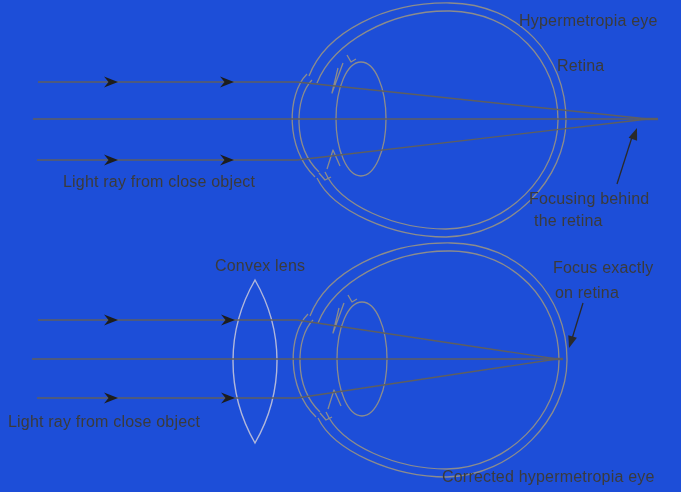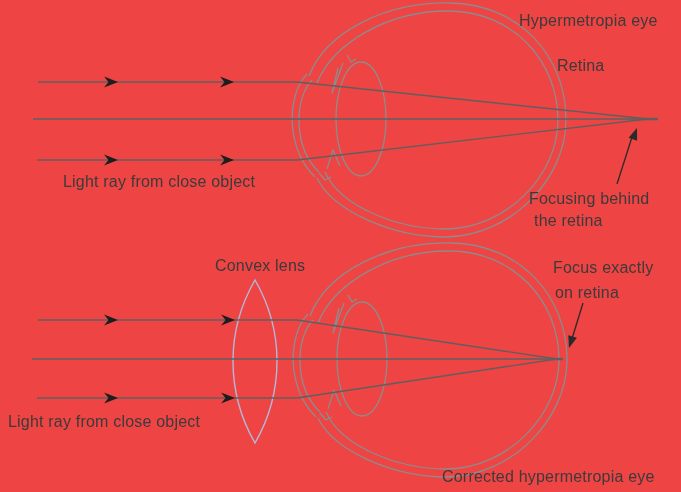--- a/index.html
+++ b/index.html
@@ -1,20 +1,20 @@
 <!DOCTYPE html>
 <html><head>
 <meta charset="utf-8">
 <style>
   html, body { margin: 0; padding: 0; background: #ffffff; }
   .canvas {
     position: relative;
     width: 681px;
     height: 492px;
-    background: #ef4444;
+    background: #1d4ed8;
     overflow: hidden;
     font-family: "Liberation Sans", sans-serif;
   }
   svg { position: absolute; left: 0; top: 0; }
   text {
     font-family: "Liberation Sans", sans-serif;
     font-size: 16px;
     fill: #3b3b3b;
     letter-spacing: 0.2px;
   }

